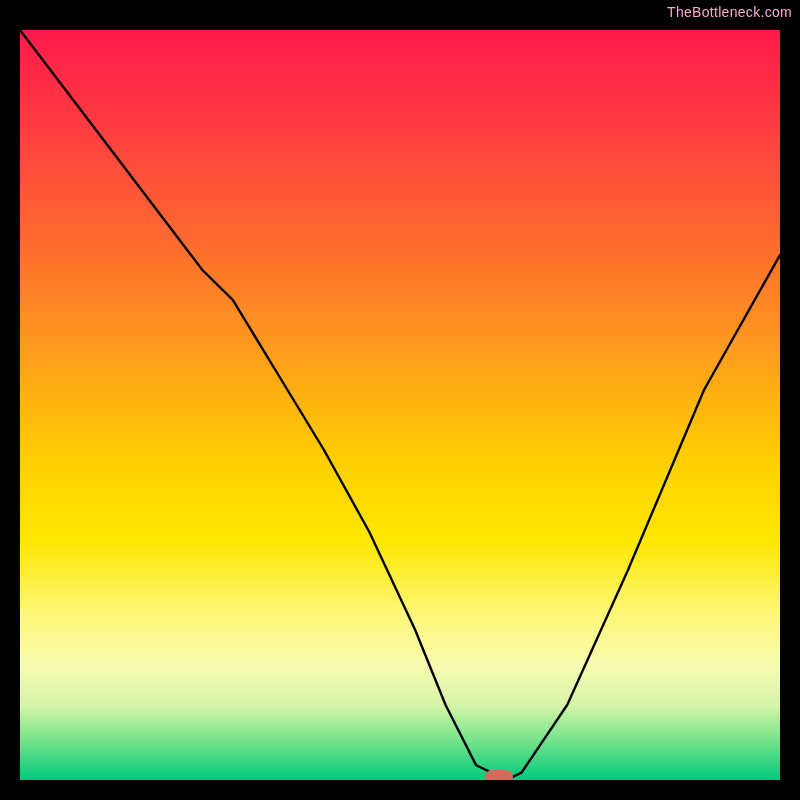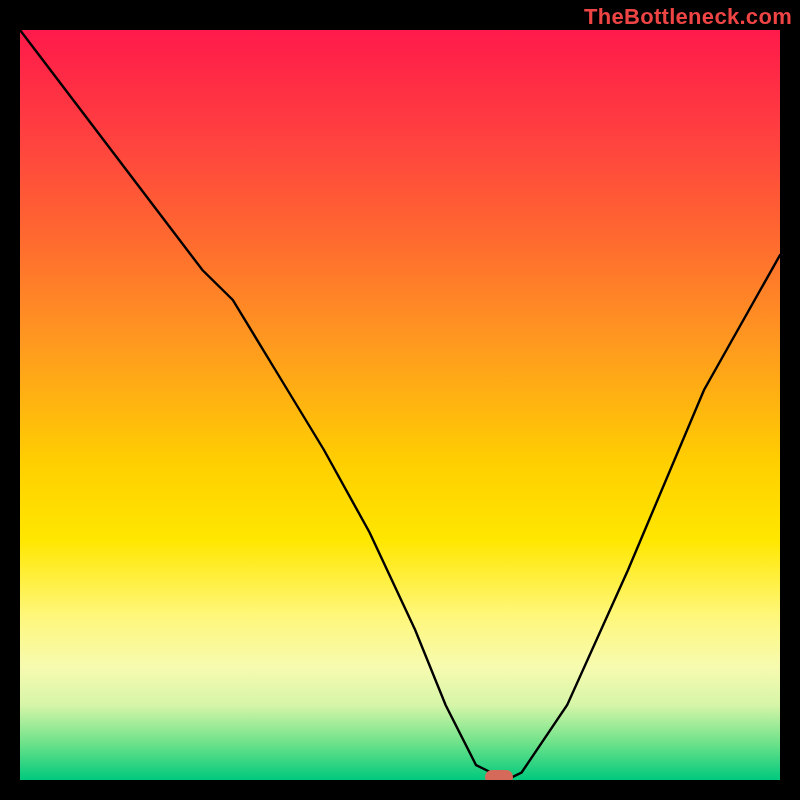--- a/index.html
+++ b/index.html
@@ -14,23 +14,23 @@
   .frame {
     position: relative;
     width: 800px;
     height: 800px;
     background: #000;
   }
   .watermark {
     position: absolute;
     top: 4px;
     right: 8px;
-    color: #ef4444;
-    font-size: 22px;
-    font-weight: 700;
+    color: #f9a8d4;
+    font-size: 14px;
+    font-weight: 400;
     letter-spacing: 0.3px;
     user-select: none;
   }
   .plot-area {
     position: absolute;
     left: 20px;
     top: 30px;
     width: 760px;
     height: 750px;
     overflow: hidden;

